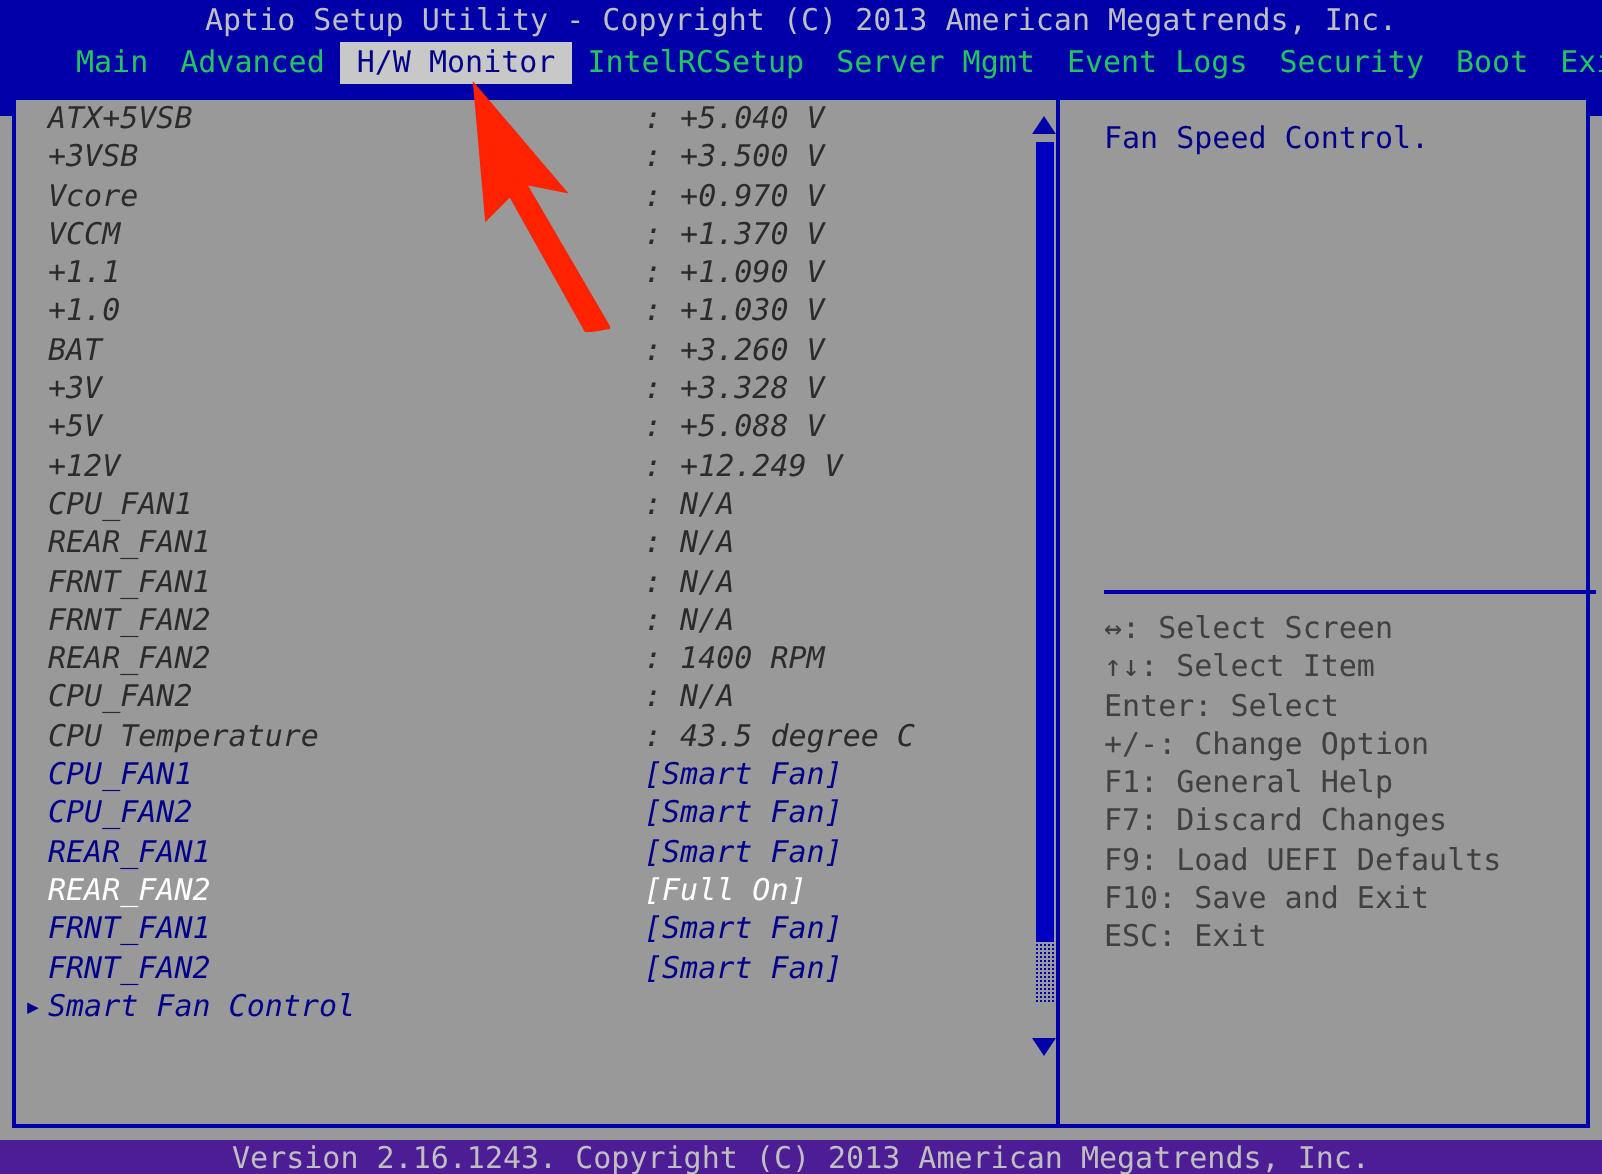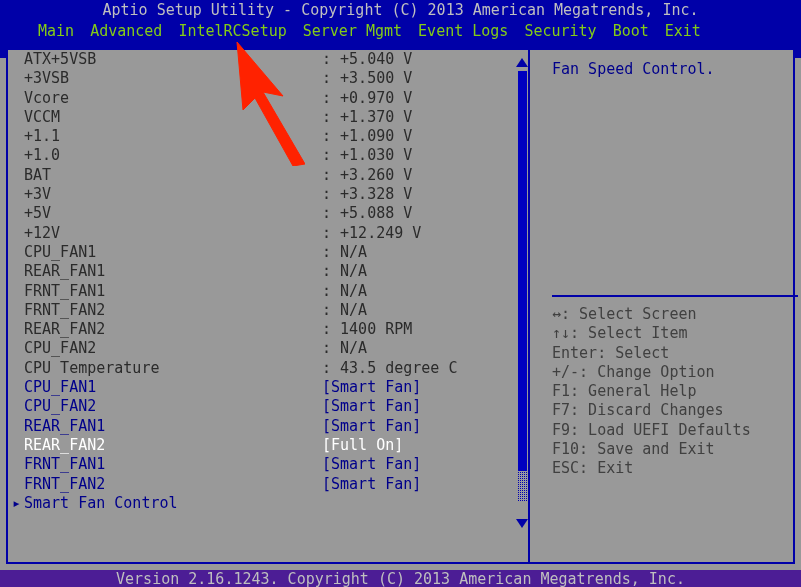--- a/index.html
+++ b/index.html
@@ -42,21 +42,21 @@
     position: absolute;
     left: 0; top: 21px;
     width: 801px;
     height: 21px;
     display: flex;
     align-items: flex-start;
     padding-left: 30px;
     box-sizing: border-box;
   }
   .tab {
-    color: #84cc16;
+    color: #22c55e;
     font-size: 15px;
     line-height: 21px;
     height: 21px;
     padding: 0 8px;
     white-space: pre;
     background: transparent;
   }
   .tab.active {
     background: #c8c8c8;
     color: #00008b;
@@ -89,20 +89,21 @@
     top: 50px;
     width: 500px;
     height: 500px;
   }
   .row {
     position: relative;
     height: 19.3px;
     line-height: 19.3px;
     font-size: 15px;
     white-space: pre;
+    font-style: italic;
   }
   .row .label {
     position: absolute;
     left: 14px;
     top: 0;
   }
   .row .value {
     position: absolute;
     left: 312px;
     top: 0;
@@ -243,20 +244,21 @@
 </head>
 <body>
 
 <div id="screen">
 
   <div id="titlebar">
     <div id="title-text">Aptio Setup Utility - Copyright (C) 2013 American Megatrends, Inc.</div>
     <div id="tabs">
         <div class="tab">Main</div>
         <div class="tab">Advanced</div>
+        <div class="tab active">H/W Monitor</div>
         <div class="tab">IntelRCSetup</div>
         <div class="tab">Server Mgmt</div>
         <div class="tab">Event Logs</div>
         <div class="tab">Security</div>
         <div class="tab">Boot</div>
         <div class="tab">Exit</div>
       </div>
   </div>
 
   <div id="frame"></div>

